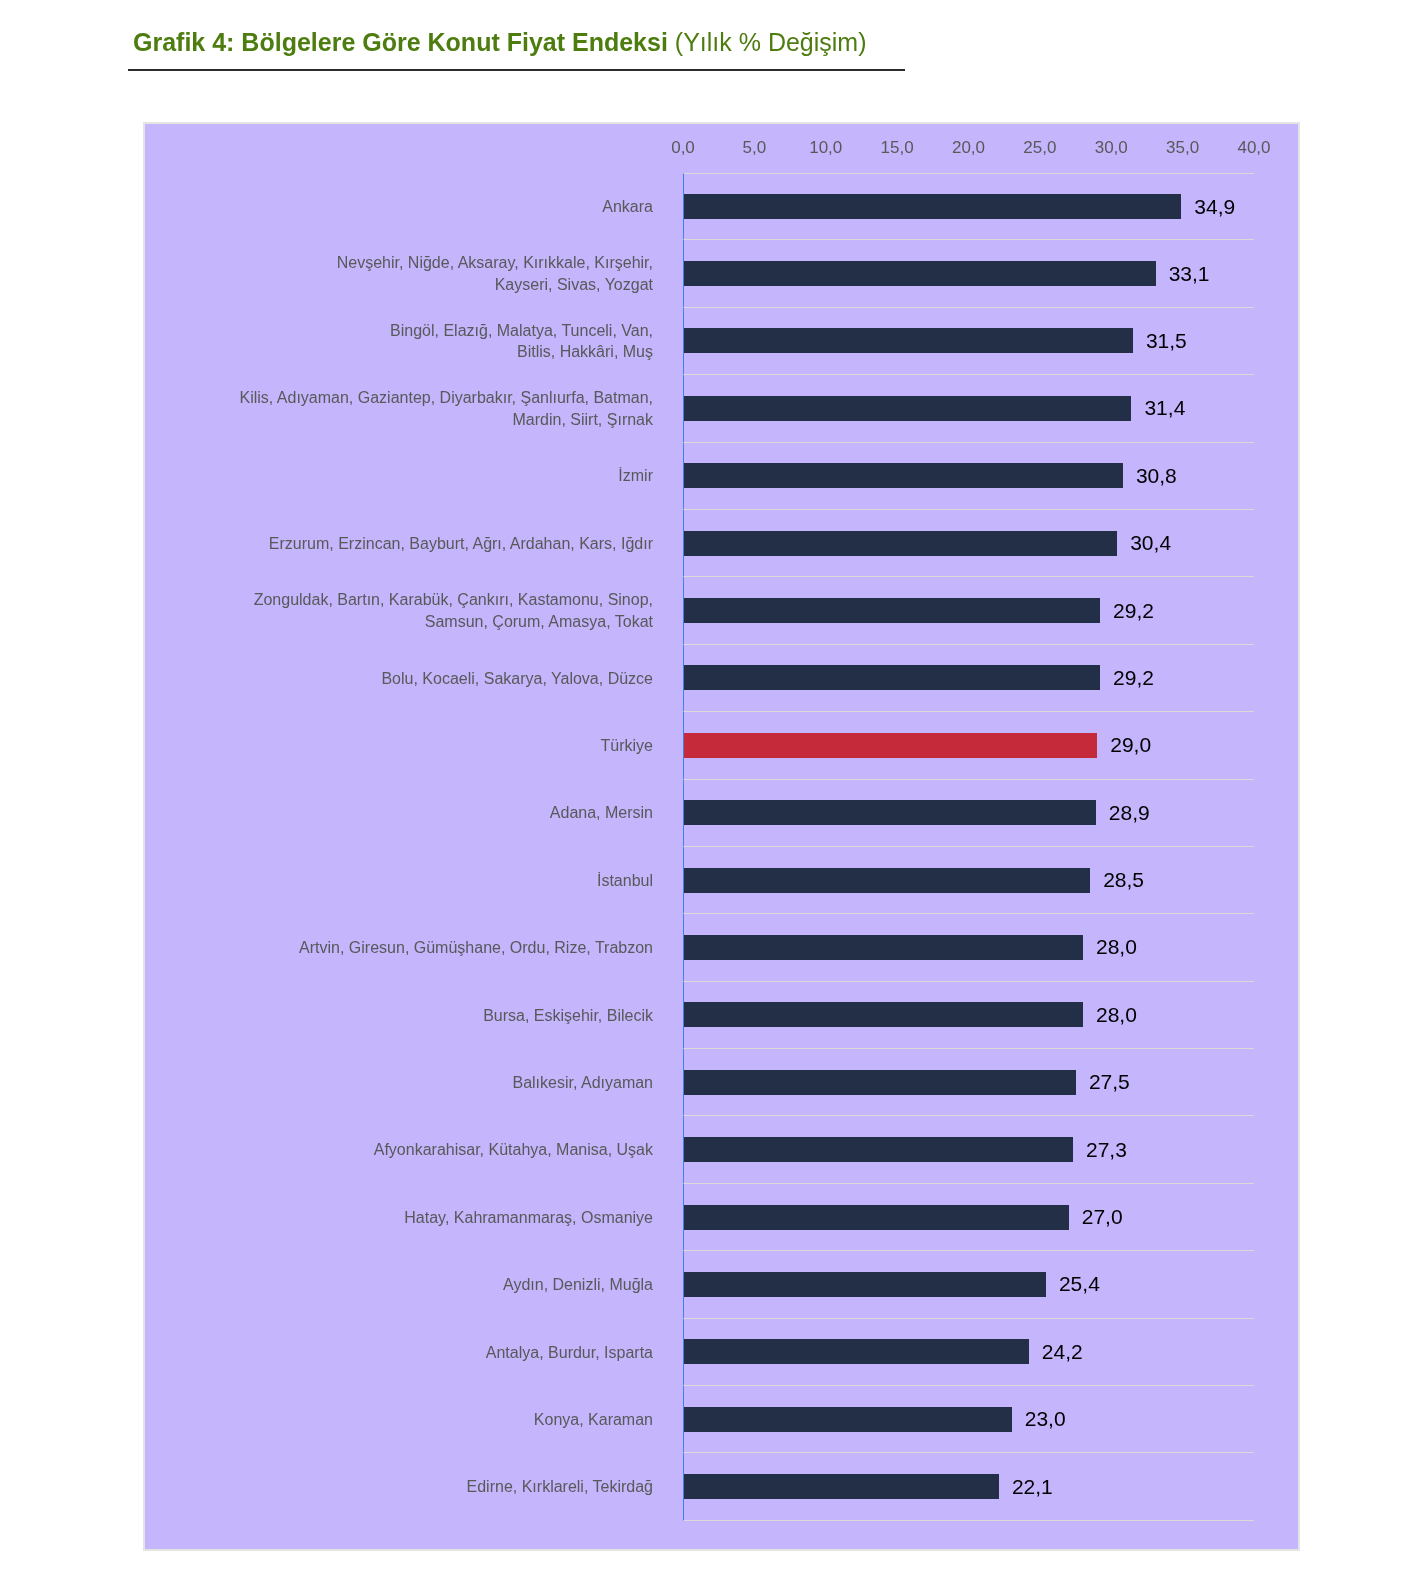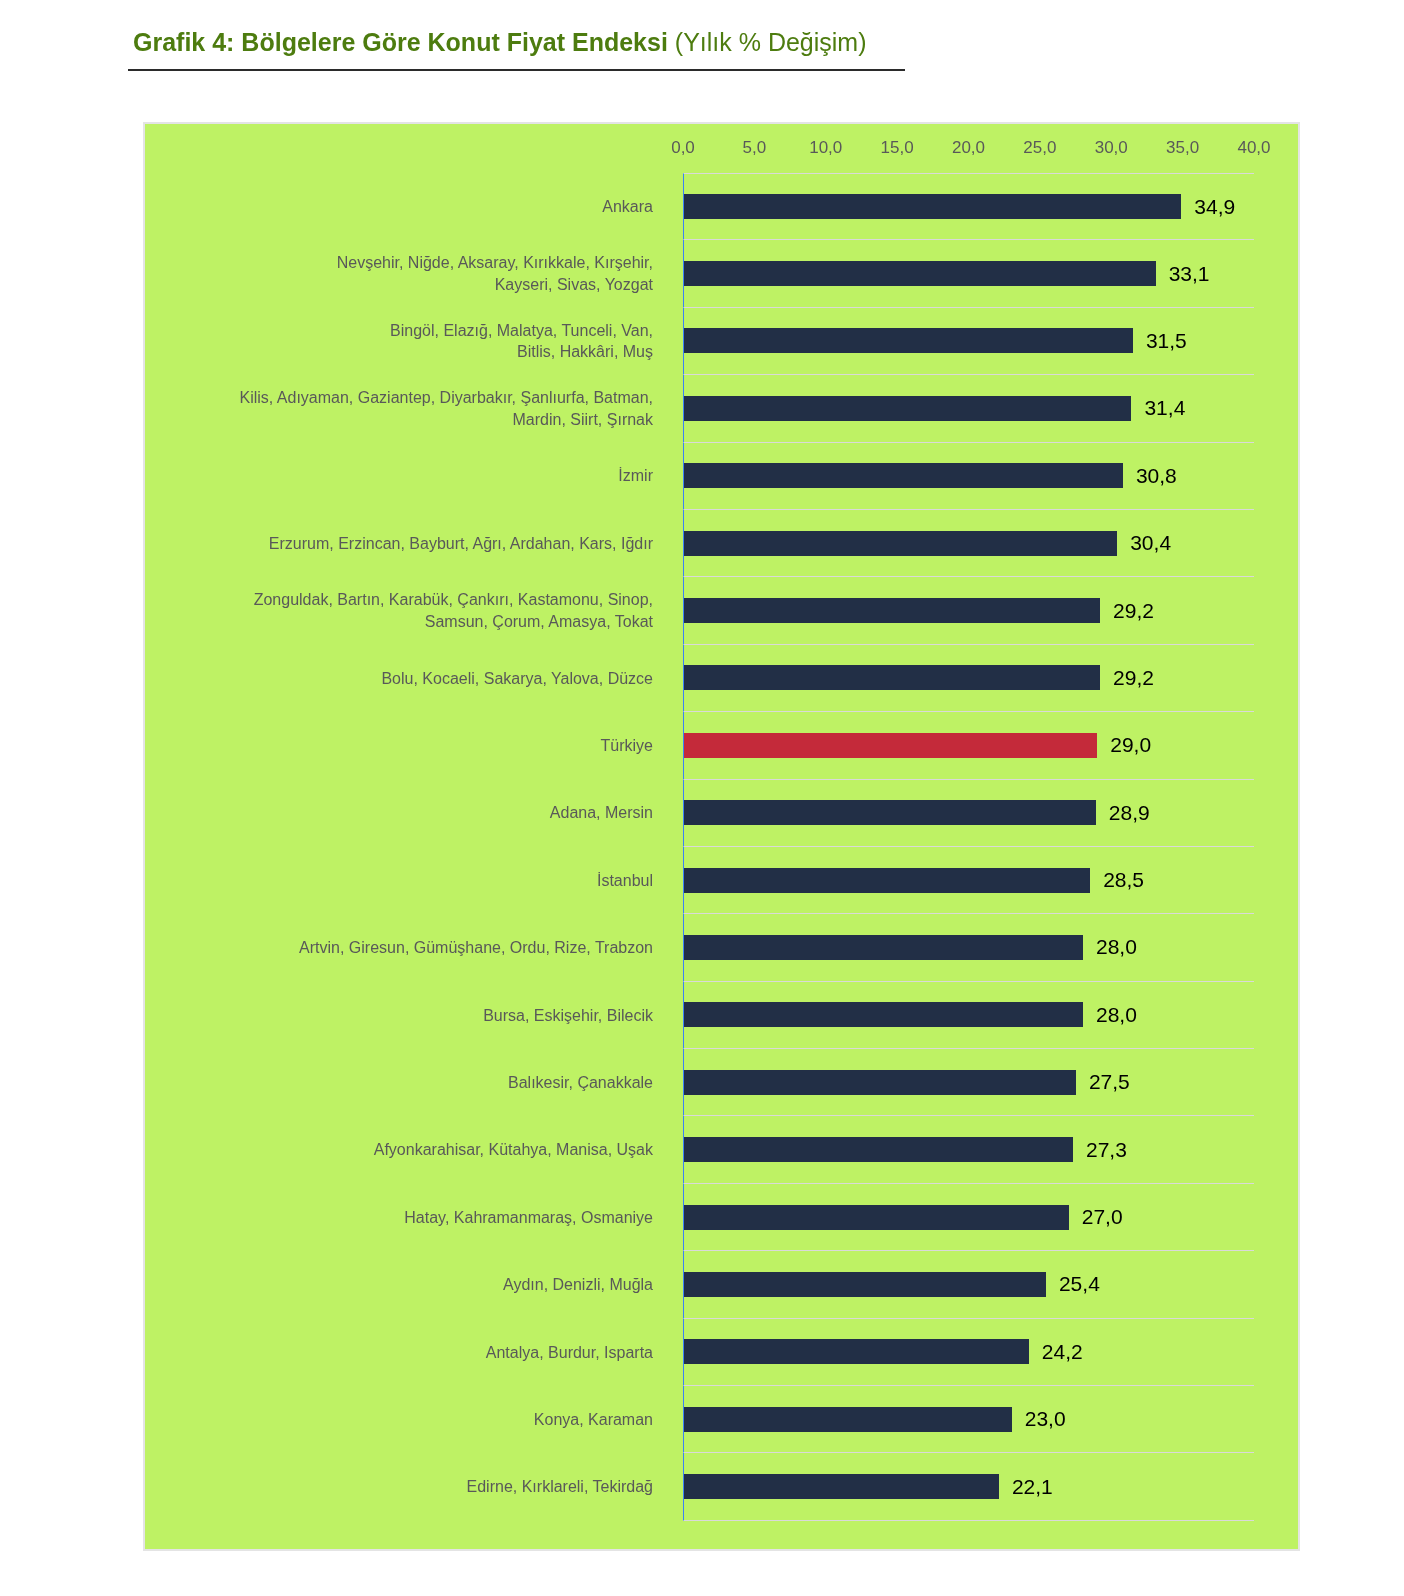--- a/index.html
+++ b/index.html
@@ -35,21 +35,21 @@
     border-top: 2px solid #2b2b2b;
   }
   .chart-frame {
     position: absolute;
     left: 143px;
     top: 122px;
     width: 1157px;
     height: 1429px;
     border: 2px solid #e4e4e4;
     box-sizing: border-box;
-    background: #bef264;
+    background: #c4b5fd;
   }
   .axis-row {
     position: absolute;
     left: 538px;
     top: 14px;
     width: 571px;
     height: 22px;
   }
   .axis-tick {
     position: absolute;
@@ -242,21 +242,21 @@
           <div class="cat-label">
             <div>Bursa, Eskişehir, Bilecik</div>
           </div>
           <div class="plot-cell">
             <div class="bar" style="width: 70%; background: rgb(34, 47, 70);"></div>
             <span class="value-label">28,0</span>
           </div>
         </div>
         <div class="row">
           <div class="cat-label">
-            <div>Balıkesir, Çanakkale</div>
+            <div>Balıkesir, Adıyaman</div>
           </div>
           <div class="plot-cell">
             <div class="bar" style="width: 68.75%; background: rgb(34, 47, 70);"></div>
             <span class="value-label">27,5</span>
           </div>
         </div>
         <div class="row">
           <div class="cat-label">
             <div>Afyonkarahisar, Kütahya, Manisa, Uşak</div>
           </div>

